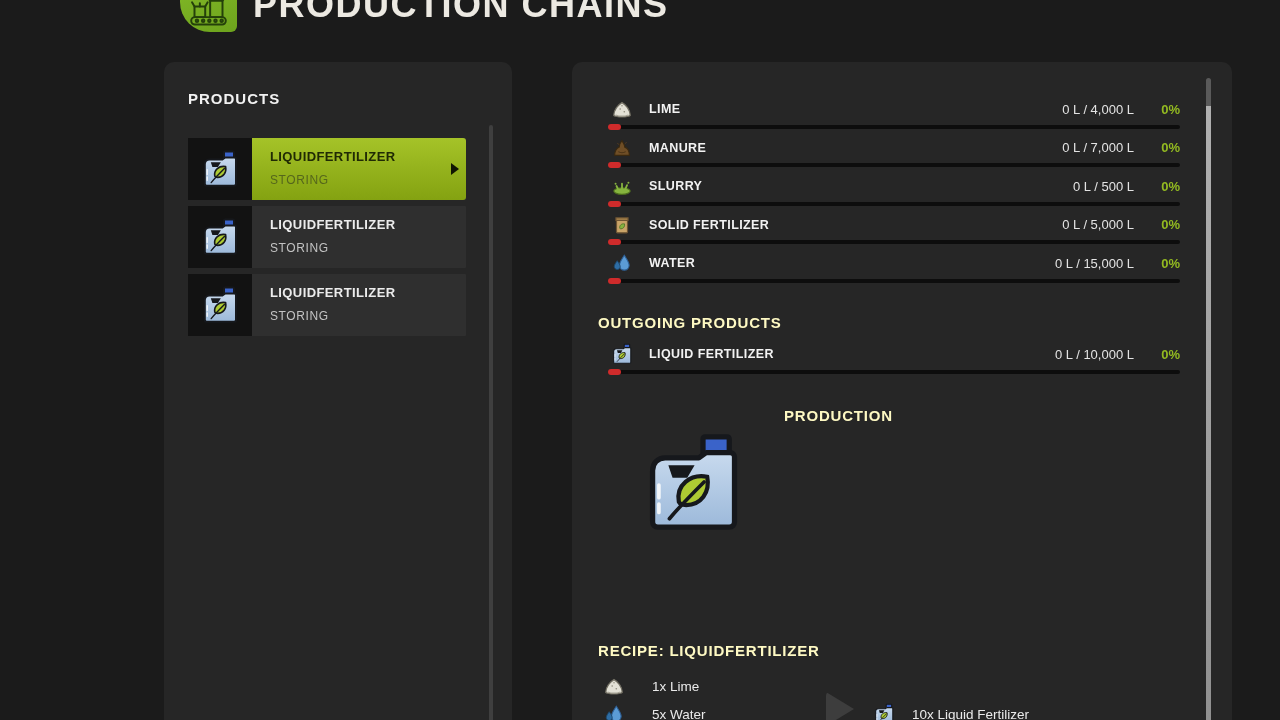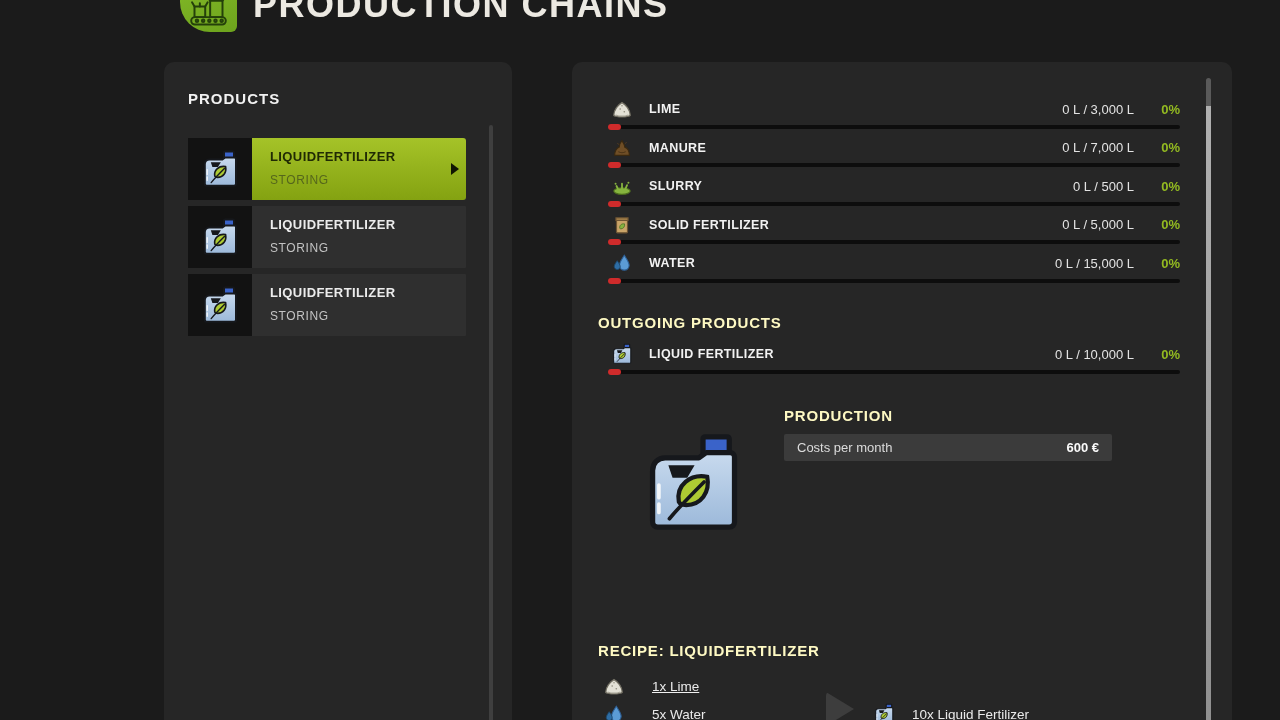--- a/index.html
+++ b/index.html
@@ -87,21 +87,21 @@
   .bigjug { position:absolute; left:68px; top:356px; width:105px; height:130px; }
   .bigjug svg { width:100%; height:100%; }
   .ptable { position:absolute; left:212px; top:372px; width:328px; }
   .ptrow { display:flex; align-items:center; height:27px; padding:0 13px; font-size:13px; }
   .ptrow.shaded { background:#3b3b3b; border-radius:2px; }
   .ptlabel { color:#dcdcdc; }
   .ptvalue { margin-left:auto; font-weight:bold; color:#fafafa; }
   .ptvalue.red { color:#e23a3a; }
 
   
-  .recipe-item { position:absolute; display:flex; align-items:center; height:28px;text-decoration:underline; }
+  .recipe-item { position:absolute; display:flex; align-items:center; height:28px; }
   .recipe-item .ricon { margin-left:0; }
   .rilabel { font-size:13.5px; color:#eaeaea; margin-left:26px; }
   .ri-in1 { left:30px; top:610px; }
   .ri-in2 { left:30px; top:638px; }
   .ri-out1 { left:300px; top:638px; }
   .ri-out1 .rilabel { margin-left:16px; }
   .recipe-arrow {
     position:absolute; left:254px; top:630px; width:0; height:0;
     border-left:28px solid #3d3d3d;
     border-top:17px solid transparent; border-bottom:17px solid transparent;
@@ -233,21 +233,21 @@
 
     <div class="rows-in">
       <div class="prow">
         <div class="prline">
           <span class="ricon">
               <svg>
                 <use href="#sym-lime"></use>
               </svg>
             </span>
           <span class="rname">LIME</span>
-          <span class="ramount">0 L / 3,000 L</span>
+          <span class="ramount">0 L / 4,000 L</span>
           <span class="rpct">0%</span>
         </div>
         <div class="rbar">
             <i class="rfill"></i>
           </div>
       </div>
       <div class="prow">
         <div class="prline">
           <span class="ricon">
               <svg>
@@ -331,24 +331,20 @@
 
     <div class="sec-title t-production">PRODUCTION</div>
 
     <div class="bigjug">
       <svg>
           <use href="#sym-jug"></use>
         </svg>
     </div>
 
     <div class="ptable">
-      <div class="ptrow shaded">
-        <span class="ptlabel">Costs per month</span>
-        <span class="ptvalue">600 €</span>
-      </div>
     </div>
 
     <div class="sec-title t-recipe">RECIPE: LIQUIDFERTILIZER</div>
 
     <div class="recipe-item ri-in1">
       <span class="ricon">
           <svg>
             <use href="#sym-lime"></use>
           </svg>
         </span>

